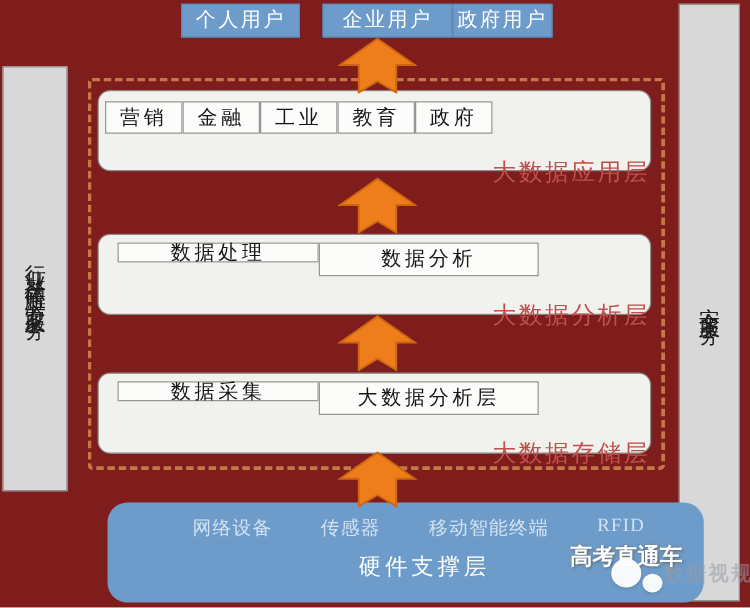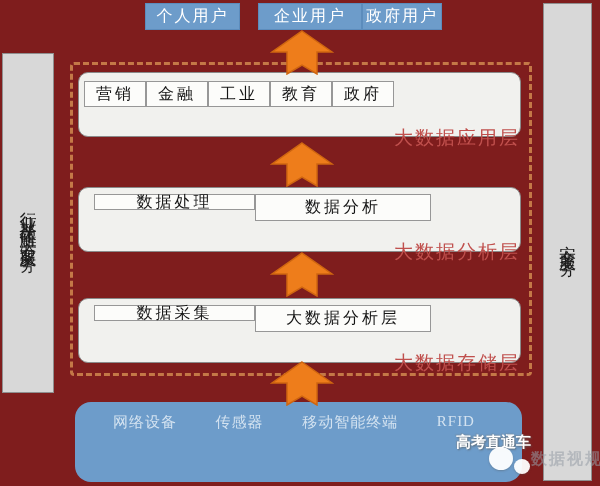--- a/index.html
+++ b/index.html
@@ -55,37 +55,37 @@
     text-align:right;color:#c0504d;font-size:19px;letter-spacing:2px;margin-top:18px;
   }
   
   .arrow{position:absolute;left:270px;width:64px;height:45px;z-index:5;}
   .arrow-1{top:30px;}
   .arrow-2{top:142px;}
   .arrow-3{top:252px;}
   .arrow-4{top:361px;}
   
   .hw{
-    position:absolute;left:75px;top:402px;width:447px;height:80px;
-    background:#6d9cca;border-radius:16px;z-index:3;
+    position:absolute;left:86px;top:402px;width:447px;height:80px;
+    background:#6d9cca;border-radius:16px;z-index:3;padding-left:30px;
   }
   .hw-items{
     display:flex;justify-content:space-between;padding:11px 47px 0 38px;
     color:rgba(229,239,247,0.85);font-size:15px;letter-spacing:1px;
   }
   .hw-title{
     text-align:center;color:#ffffff;font-size:18px;letter-spacing:3px;margin-top:9px;
   }
   
   .wm-sub{
     position:absolute;left:531px;top:449px;z-index:9;font-size:16px;font-weight:bold;
     color:rgba(150,156,166,0.55);letter-spacing:2px;white-space:nowrap;
   }
   .wm-main{
-    position:absolute;left:456px;top:433px;z-index:10;font-size:15px;font-weight:bold;
+    position:absolute;left:456px;top:433px;z-index:10;font-size:18px;font-weight:bold;
     color:#ffffff;white-space:nowrap;
     text-shadow:1px 1px 2px rgba(90,90,90,0.75),-1px -1px 1px rgba(130,130,130,0.4);
   }
   .bubble{
     position:absolute;background:rgba(255,255,255,0.95);border-radius:50%;z-index:11;
     box-shadow:0 1px 2px rgba(80,80,80,0.35);
   }
   .bubble-big{left:489px;top:447px;width:24px;height:23px;}
   .bubble-small{left:514px;top:459px;width:16px;height:15px;}
 </style>
@@ -171,20 +171,21 @@
     <polygon points="32,1 62,22 47,22 47,44 32,35 17,44 17,22 2,22" fill="#ee7d1b" stroke="#cf6610" stroke-width="1.5"></polygon>
   </svg>
 
   <div class="hw">
     <div class="hw-items">
       <span>网络设备</span>
       <span>传感器</span>
       <span>移动智能终端</span>
       <span>RFID</span>
     </div>
+    <div class="hw-title">硬件支撑层</div>
   </div>
 
   <div class="wm-sub">数据视规</div>
   <div class="wm-main">高考直通车</div>
   <div class="bubble bubble-big"></div>
   <div class="bubble bubble-small"></div>
 
 </div>
 
 </body></html>

